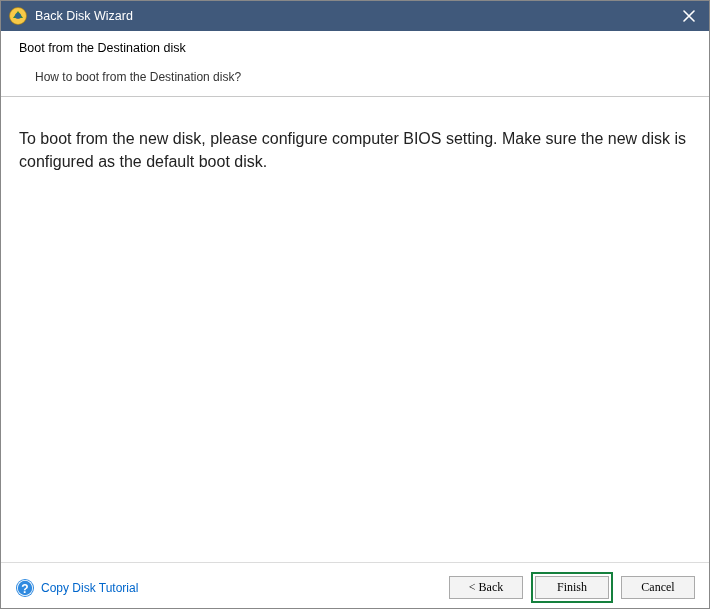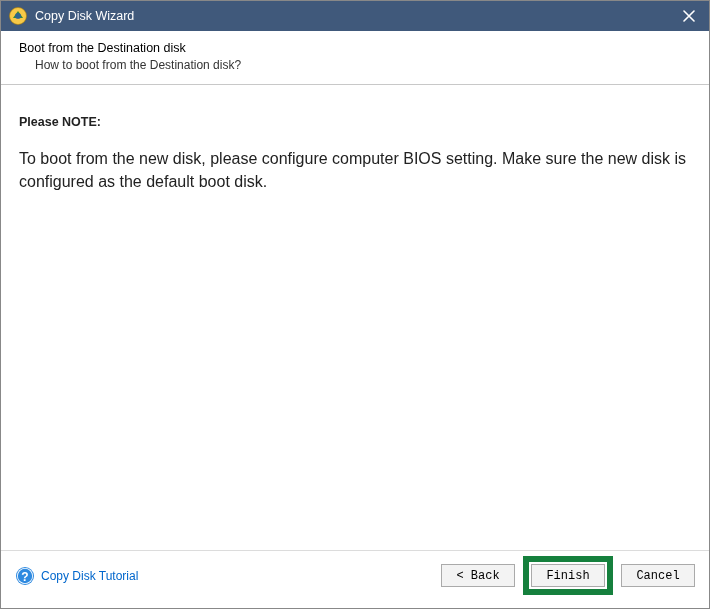--- a/index.html
+++ b/index.html
@@ -46,21 +46,21 @@
   }
   .header .heading {
     font-weight: normal;
     font-size: 12.5px;
     color: #000;
   }
   .header .sub {
     font-size: 12px;
     color: #333;
     padding-left: 16px;
-    margin-top: 3px;
+    margin-top: 15px;
   }
   .content {
     padding: 30px 18px 0 18px;
     height: 465px;
     color: #222;
   }
   .note-head {
     font-weight: bold;
     font-size: 12.5px;
     margin-bottom: 18px;
@@ -85,61 +85,60 @@
   .footer .tutorial-link {
     color: #0066cc;
     cursor: pointer;
     font-size: 12px;
   }
   .footer .spacer { flex: 1; }
   .footer button {
     height: 23px;
     min-width: 74px;
     margin-left: 8px;
-    font-family: Liberation Mono, monospace;
+    font-family: Liberation Serif, serif;
     font-size: 12px;
     background: #f3f3f3;
     border: 1px solid #aaa;
     cursor: pointer;
     padding: 0 10px;
   }
   .highlight-wrap {
-    border: 6px solid #15803d;
+    border: 2px solid #15803d;
     padding: 2px;
     display: inline-flex;
     margin-left: 8px;
   }
   .highlight-wrap button { margin-left: 0; }
 </style>
 </head>
 <body>
 
 <div class="titlebar">
   <span class="app-icon">
     <svg viewBox="0 0 18 18">
       <circle cx="9" cy="9" r="8.5" fill="#f7c948" stroke="#b08000" stroke-width="0.6"></circle>
       <path d="M4 11 L9 4 L14 11 Z" fill="#2d8a3e"></path>
       <circle cx="9" cy="9" r="3" fill="#2f5e9e" opacity="0.85"></circle>
     </svg>
   </span>
-  <span class="title">Copy Disk Wizard</span>
+  <span class="title">Back Disk Wizard</span>
   <span class="close">
     <svg viewBox="0 0 12 12">
       <path d="M1 1 L11 11 M11 1 L1 11" stroke="#fff" stroke-width="1.6" stroke-linecap="round"></path>
     </svg>
   </span>
 </div>
 
 <div class="header">
   <div class="heading">Boot from the Destination disk</div>
   <div class="sub">How to boot from the Destination disk?</div>
 </div>
 
 <div class="content">
-  <div class="note-head">Please NOTE:</div>
   <div class="note-body">To boot from the new disk, please configure computer BIOS setting. Make sure the new disk is configured as the default boot disk.</div>
 </div>
 
 <div class="footer">
   <span class="help-icon">
     <svg viewBox="0 0 20 20">
       <circle cx="10" cy="10" r="9" fill="#2f8ae0"></circle>
       <circle cx="10" cy="10" r="8" fill="#fff"></circle>
       <circle cx="10" cy="10" r="7.2" fill="#2f8ae0"></circle>
       <text x="10" y="14.5" text-anchor="middle" font-size="12" font-weight="bold" fill="#fff" font-family="Segoe UI, sans-serif">?</text>

